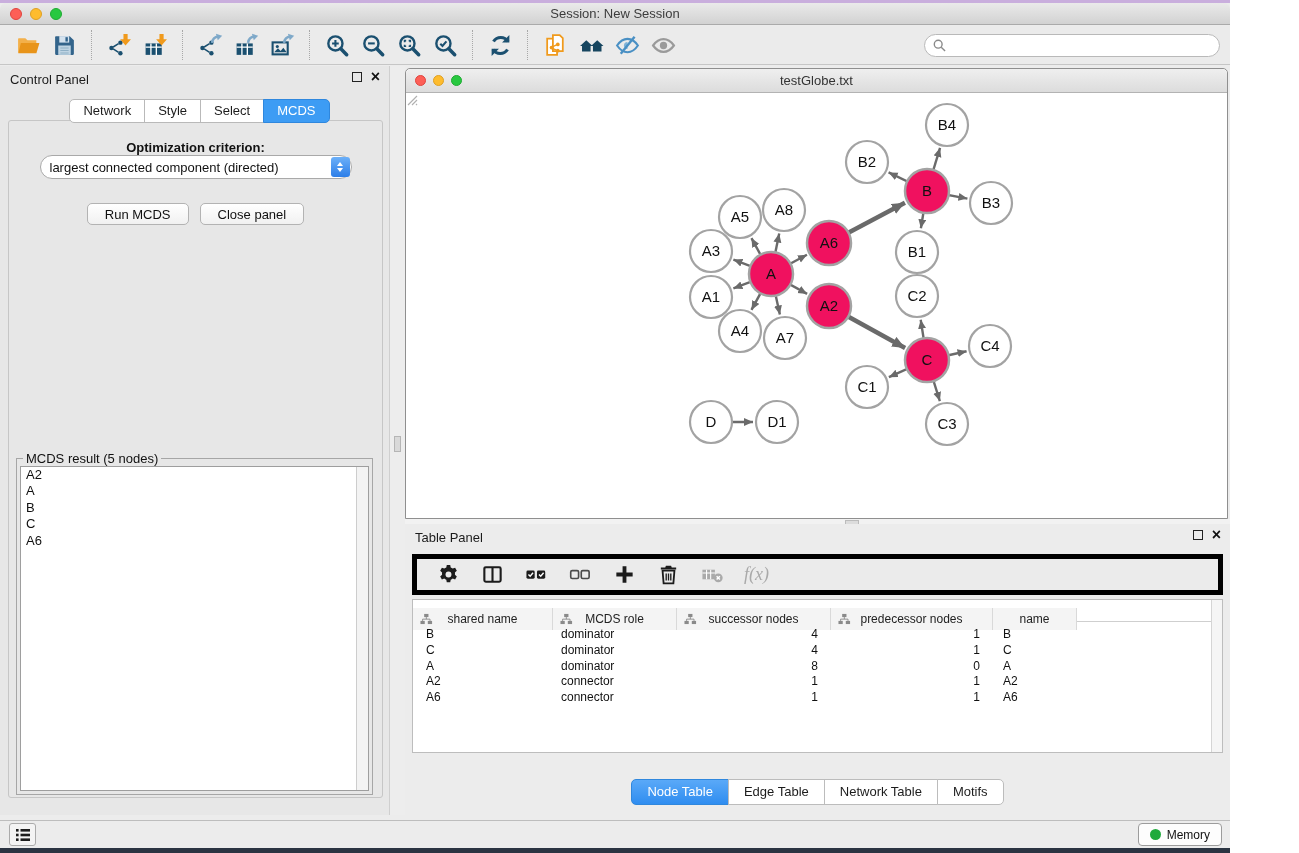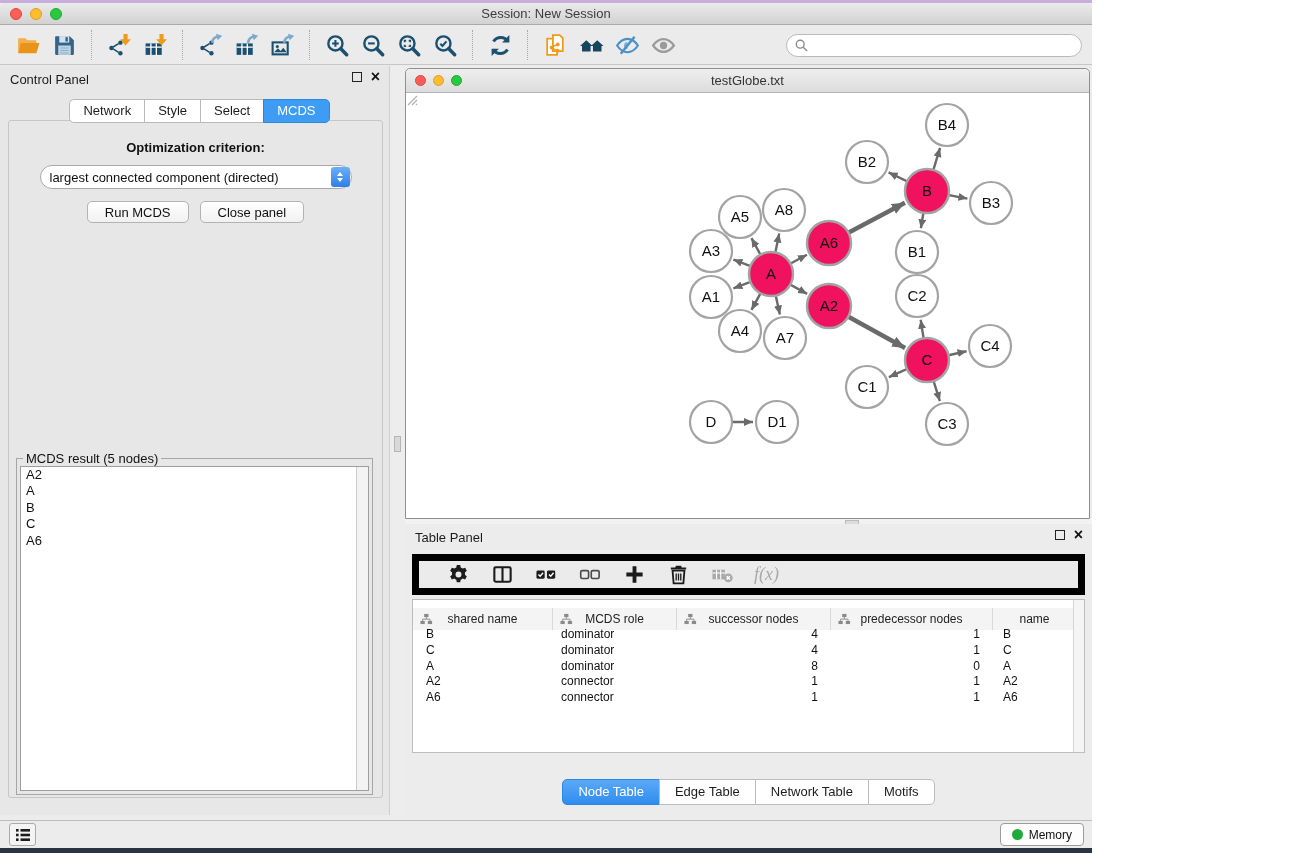--- a/index.html
+++ b/index.html
@@ -1,17 +1,17 @@
 <!DOCTYPE html>
 <html><head>
 <meta charset="utf-8">
 <style>
   * { margin:0; padding:0; box-sizing:border-box; }
   html,body { width:1299px; height:853px; font-family:"Liberation Sans", sans-serif; }
-  .screen { position:relative; width:1092px; height:853px; overflow:hidden; background:#ef4444; }
+  .screen { position:relative; width:1230px; height:853px; overflow:hidden; background:#ef4444; }
   .desktop-top { position:absolute; left:0; top:0; width:100%; height:3px; background:#c9aedd; }
   .desktop-bottom { position:absolute; left:0; bottom:0; width:100%; height:5px; background:#2b3442; }
   .app { position:absolute; left:0; top:3px; right:0; bottom:5px; background:#ececec; }
 
   
   .titlebar { position:absolute; left:0; top:0; right:0; height:22px;
     background:linear-gradient(#eaeaea,#d2d2d2); border-bottom:1px solid #aaa;
     border-radius:6px 6px 0 0; }
   .titlebar .title { position:absolute; left:0; right:0; top:3px; text-align:center;
     font-size:13px; color:#3c3c3c; }
@@ -45,31 +45,31 @@
   .close-x { font-size:16px; font-weight:bold; color:#111; line-height:12px; }
   .ctabs { display:flex; justify-content:center; margin-top:7px; position:relative; z-index:2; }
   .tab { padding:3px 13px 4px 13px; font-size:13px; background:#fff; border:1px solid #b9b9b9;
     margin-left:-1px; color:#1c1c1c; }
   .tab:first-child { border-radius:5px 0 0 5px; margin-left:10px; }
   .tab:last-child { border-radius:0 5px 5px 0; }
   .tab.active { background:#3d9cf4; border-color:#2f87dd; color:#fff; }
   .cp-content { position:absolute; left:8px; right:6px; top:54px; bottom:17px;
     border:1px solid #c6c6c6; border-radius:3px; background:#e7e7e7; }
   .opt-label { text-align:center; margin-top:19px; font-size:13px; font-weight:600; color:#111; }
-  .selectbox { position:relative; width:312px; height:24px; margin:10px auto 0 auto;
+  .selectbox { position:relative; width:312px; height:24px; margin:0 auto 0 auto;
     background:#fff; border:1px solid #a9a9a9; border-radius:12px; font-size:13px; color:#111; }
   .selectbox .sel-text { position:absolute; left:9px; top:4px; }
   .stepper { position:absolute; right:1px; top:1px; width:19px; height:20px; border-radius:3px;
     background:linear-gradient(#6cb0f9,#2d7ee8); display:flex; flex-direction:column;
     align-items:center; justify-content:center; gap:2px; }
   .tri-up { width:0; height:0; border-left:3.5px solid transparent; border-right:3.5px solid transparent;
     border-bottom:4.5px solid #fff; }
   .tri-down { width:0; height:0; border-left:3.5px solid transparent; border-right:3.5px solid transparent;
     border-top:4.5px solid #fff; }
-  .btn-row { display:flex; justify-content:center; gap:11px; margin-top:12px; }
+  .btn-row { display:flex; justify-content:center; gap:11px; margin-top:24px; }
   .mac-btn { height:22px; padding:0 17px; font-size:13px; color:#111;
     background:linear-gradient(#ffffff,#f1f1f1); border:1px solid #b3b3b3; border-radius:5px; }
   .groupbox { position:absolute; left:7px; right:9px; top:337px; bottom:2px;
     border:1px solid #a6a6a6; }
   .groupbox .legend { position:absolute; left:6px; top:-8px; background:#e7e7e7;
     padding:0 3px; font-size:13px; color:#111; }
   .mcds-list { position:absolute; left:3px; right:3px; top:7px; bottom:3px; background:#fff;
     border:1px solid #9e9e9e; overflow:hidden; }
   .mcds-scroll { position:absolute; right:0; top:0; bottom:0; width:12px; background:#f3f3f3;
     border-left:1px solid #cdcdcd; }
@@ -94,21 +94,21 @@
   .resize-grip { position:absolute; right:1px; bottom:1px; width:12px; height:12px; }
 
   
   .h-divider { position:absolute; left:405px; right:0; top:453px; height:9px; background:#f2f2f2; }
   .h-grip { position:absolute; left:440px; top:1px; width:14px; height:7px; background:#dcdcdc;
     border:1px solid #bbb; }
 
   
   .table-panel { position:absolute; left:405px; right:0; top:458px; bottom:0; background:#ececec; }
   .tp-toolbar { position:absolute; left:7px; right:7px; top:30px; height:41px; background:#ebebeb;
-    border:7px solid #000000; display:flex; align-items:center; padding-left:24px; gap:14px; }
+    border:5px solid #000000; display:flex; align-items:center; padding-left:16px; gap:14px; }
   .tp-btn { width:30px; height:30px; display:flex; align-items:center; justify-content:center; }
   .tp-btn svg { width:23px; height:23px; }
   .fx-label { font-size:18px; font-style:italic; color:#a9a9a9;
     font-family:"Liberation Serif", serif; padding-left:3px; }
   .data-table { position:absolute; left:7px; right:7px; top:75px; bottom:62px; background:#fff;
     border:1px solid #bdbdbd; overflow:hidden; }
   .th-row { position:absolute; left:0; right:0; top:0; height:22px; border-bottom:1px solid #cfcfcf; }
   .th-cell { position:absolute; top:0; height:22px; background:#f4f4f4; border-right:1px solid #d9d9d9;
     font-size:12px; color:#222; display:flex; align-items:center; justify-content:center;margin-top:8px; }
   .th-cell svg { position:absolute; left:7px; width:13px; height:13px; }

